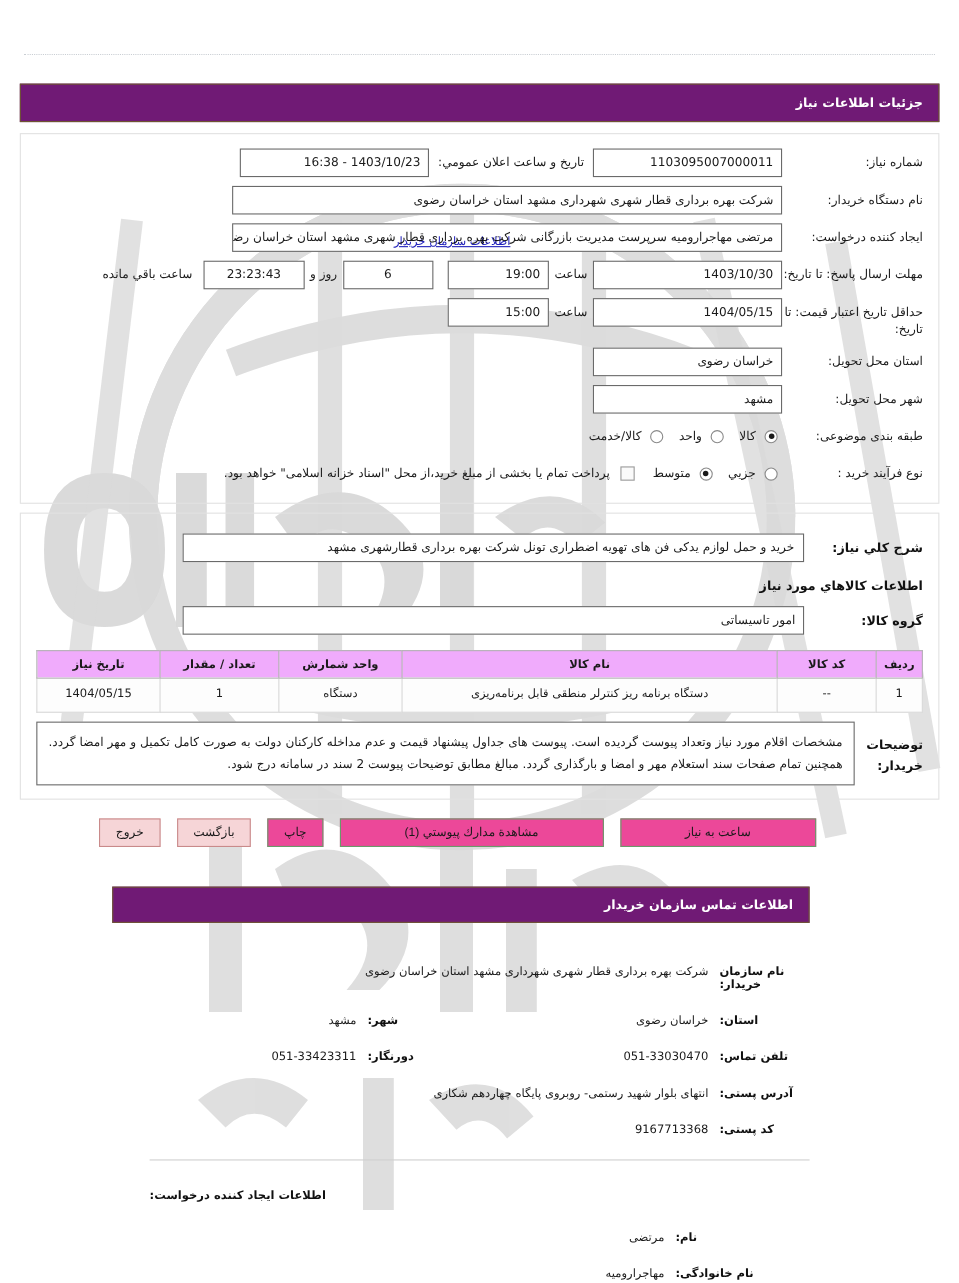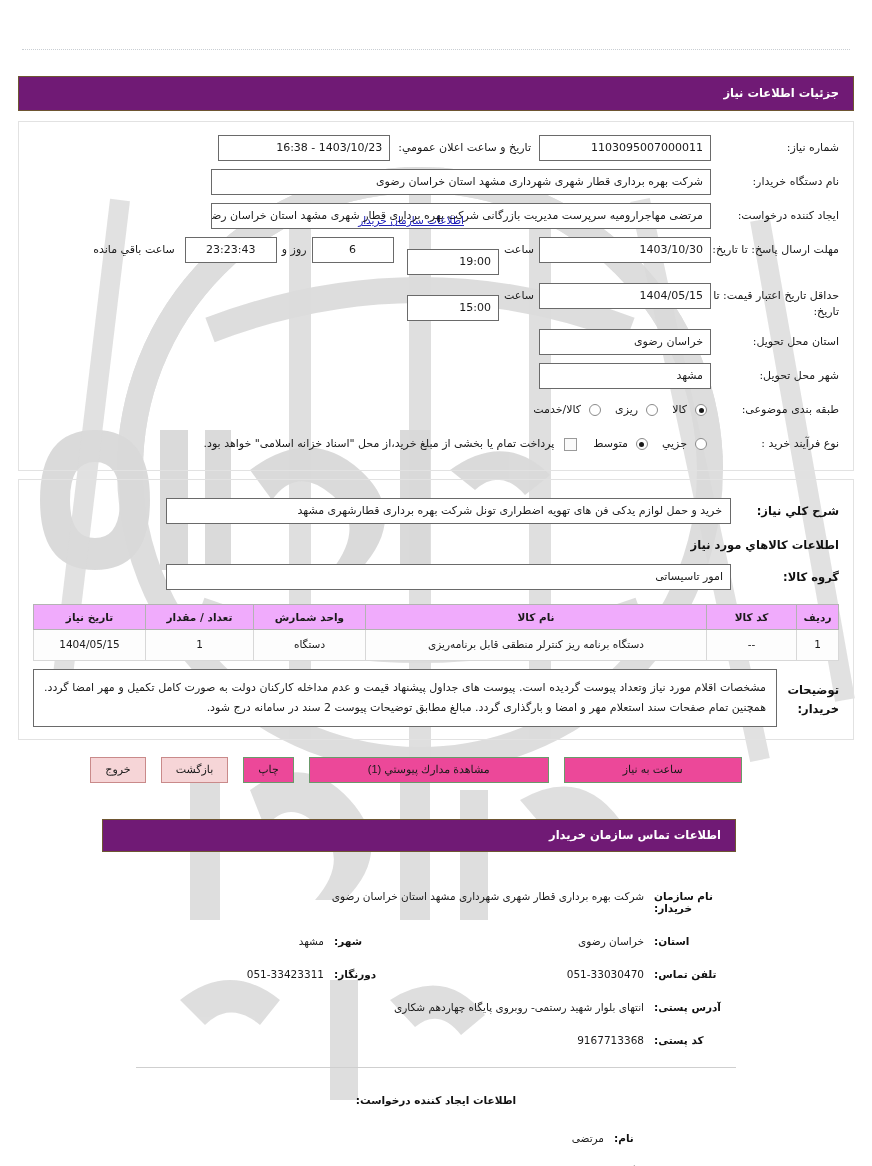--- a/index.html
+++ b/index.html
@@ -101,21 +101,21 @@
     padding: 0 7px;
     text-align: right;
     white-space: nowrap;
     overflow: hidden;
   }
   .box.n-need     { width: 172px; }
   .box.ann-date   { width: 172px; }
   .box.buyer-org  { width: 500px; }
   .box.creator    { width: 500px; position: relative; }
   .box.dt         { width: 172px; }
-  .box.tm         { width: 92px; margin-top: 12px; }
+  .box.tm         { width: 92px; }
   .box.cnt        { width: 82px; text-align: center; }
   .box.remain     { width: 92px; text-align: center; }
   .box.prov       { width: 172px; }
   .box.city       { width: 172px; }
 
   .mini-lbl {
     font-size: 11px;
     color: #1a1a1a;
     line-height: 26px;
     padding: 0 8px;
@@ -281,21 +281,21 @@
   .cv { color: #1a1a1a; flex: 0 0 auto; width: 250px; text-align: right; }
   .cv.long { width: auto; }
   .ck2 { font-weight: bold; color: #111; width: 70px; text-align: left; padding-left: 10px; flex: 0 0 auto; }
   .cv2 { color: #1a1a1a; flex: 0 0 auto; text-align: right; }
   .divider {
     border-top: 1px solid #cfcfcf;
     margin: 8px 0 26px 0;
   }
   .reqhead {
     font-size: 10.5px; font-weight: bold; color: #111;
-    text-align: center; margin-bottom: 26px;
+    text-align: left; margin-bottom: 26px;
   }
   .crow.req .ck { width: 132px; }
   .crow.req .cv { width: 180px; }
 </style>
 </head>
 <body>
 
 <div class="watermark">
   <svg width="872" height="1166" viewBox="0 0 872 1166" xmlns="http://www.w3.org/2000/svg">
     <g fill="none" stroke="#dcdcdc" stroke-width="26" opacity="0.95">
@@ -407,21 +407,21 @@
       </div>
     </div>
 
     <div class="row">
       <div class="lbl">طبقه بندی موضوعی:</div>
       <div class="fields">
         <div class="opts">
           <span class="radio on"></span>
           <span class="opt-txt">کالا</span>
           <span class="radio"></span>
-          <span class="opt-txt">ریزی</span>
+          <span class="opt-txt">واحد</span>
           <span class="radio"></span>
           <span class="opt-txt">کالا/خدمت</span>
         </div>
       </div>
     </div>
 
     <div class="row" style="margin-bottom:2px;">
       <div class="lbl">نوع فرآیند خرید :</div>
       <div class="fields">
         <div class="opts">

